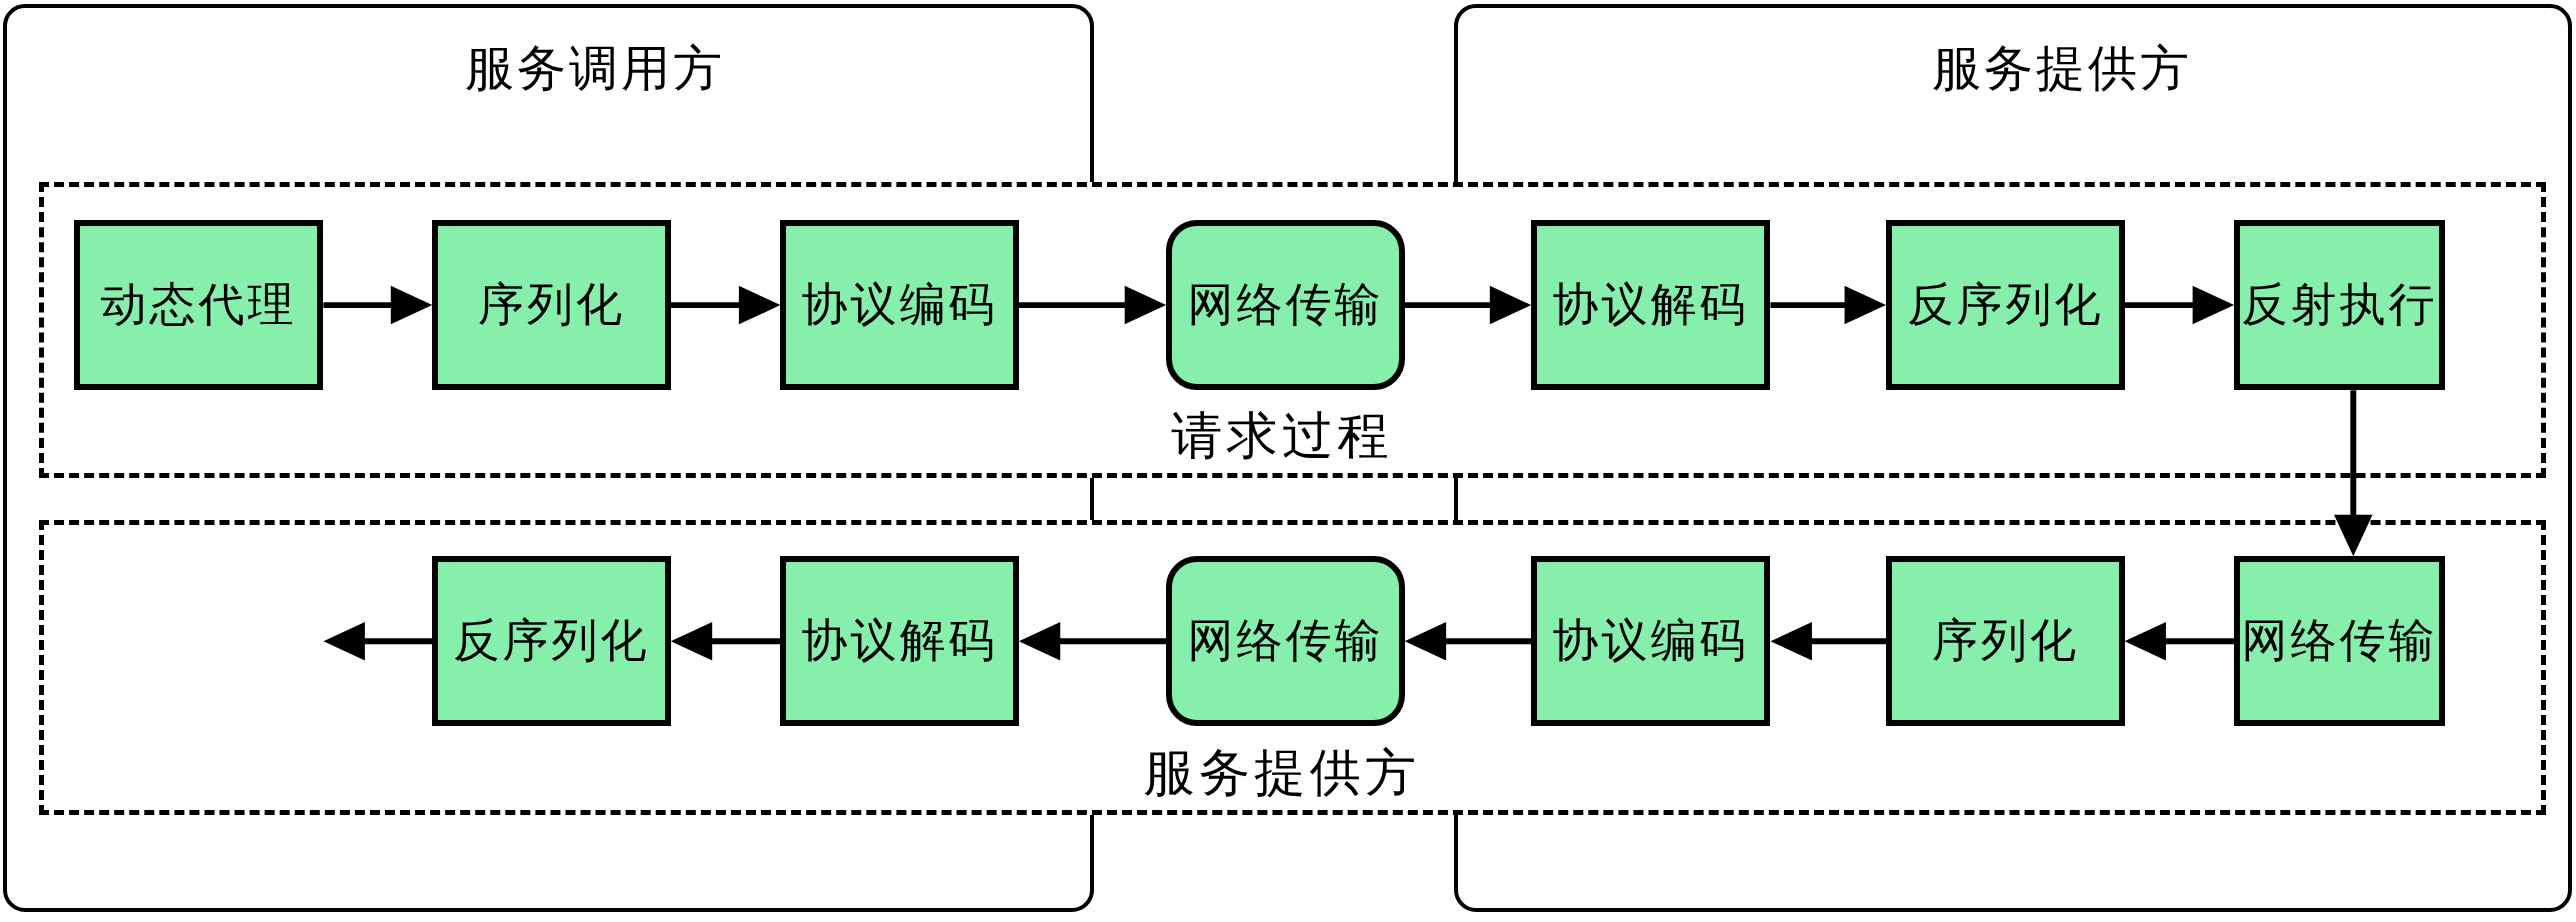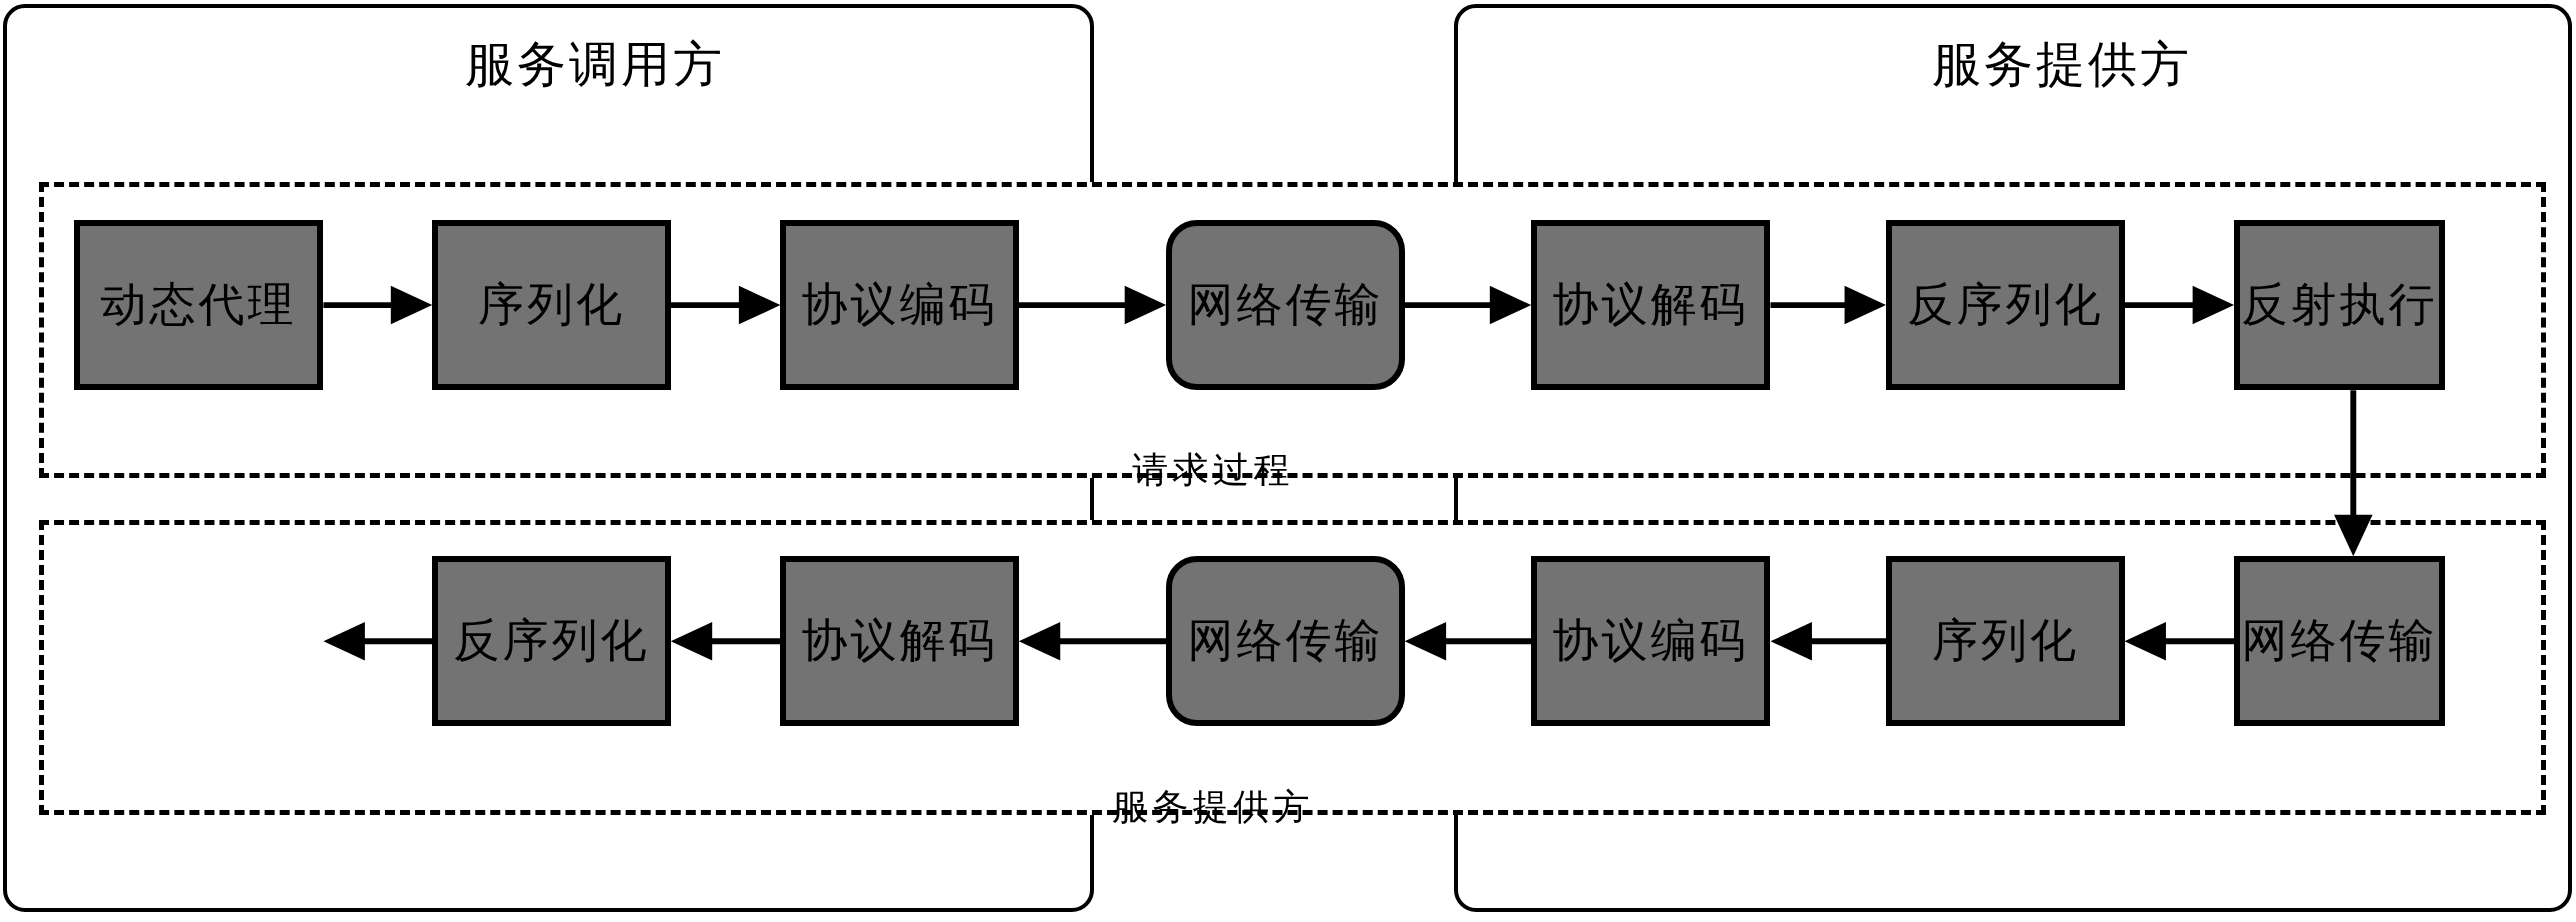--- a/index.html
+++ b/index.html
@@ -5,21 +5,21 @@
   html, body {
     margin: 0;
     padding: 0;
     background: #ffffff;
   }
   .canvas {
     position: relative;
     width: 2576px;
     height: 922px;
     background: #ffffff;
-    font-family: Liberation Mono, monospace;
+    font-family: Liberation Sans, sans-serif;
     color: #000000;
     overflow: hidden;
   }
   
   .party-box {
     position: absolute;
     box-sizing: border-box;
     border: 4.4px solid #000000;
     border-radius: 22px;
     background: #ffffff;
@@ -47,38 +47,37 @@
     box-sizing: border-box;
     border: 5.2px dashed #000000;
     background: #ffffff;
     z-index: 2;
   }
   .lane-request  { left: 39px; top: 182px; width: 2507px; height: 296px; }
   .lane-response { left: 39px; top: 520px; width: 2507px; height: 295px; }
 
   .lane-label {
     position: absolute;
-    left: 1213px;
+    left: 1282px;
     transform: translateX(-50%);
-    font-size: 36px;
+    font-size: 51px;
     line-height: 52px;
     letter-spacing: 4.4px;
     white-space: nowrap;
     z-index: 5;
-    margin-top: 37px;
   }
   .lane-label-request  { top: 410px;  }
   .lane-label-response { top: 747px; }
 
   
   .node {
     position: absolute;
     box-sizing: border-box;
     border: 6px solid #000000;
-    background: #737373;
+    background: #86efac;
     display: flex;
     align-items: center;
     justify-content: center;
     font-size: 46px;
     letter-spacing: 3px;
     white-space: nowrap;
     z-index: 3;
   }
   .row-top    { top: 220px; height: 170px; }
   .row-bottom { top: 556px; height: 170px; }

